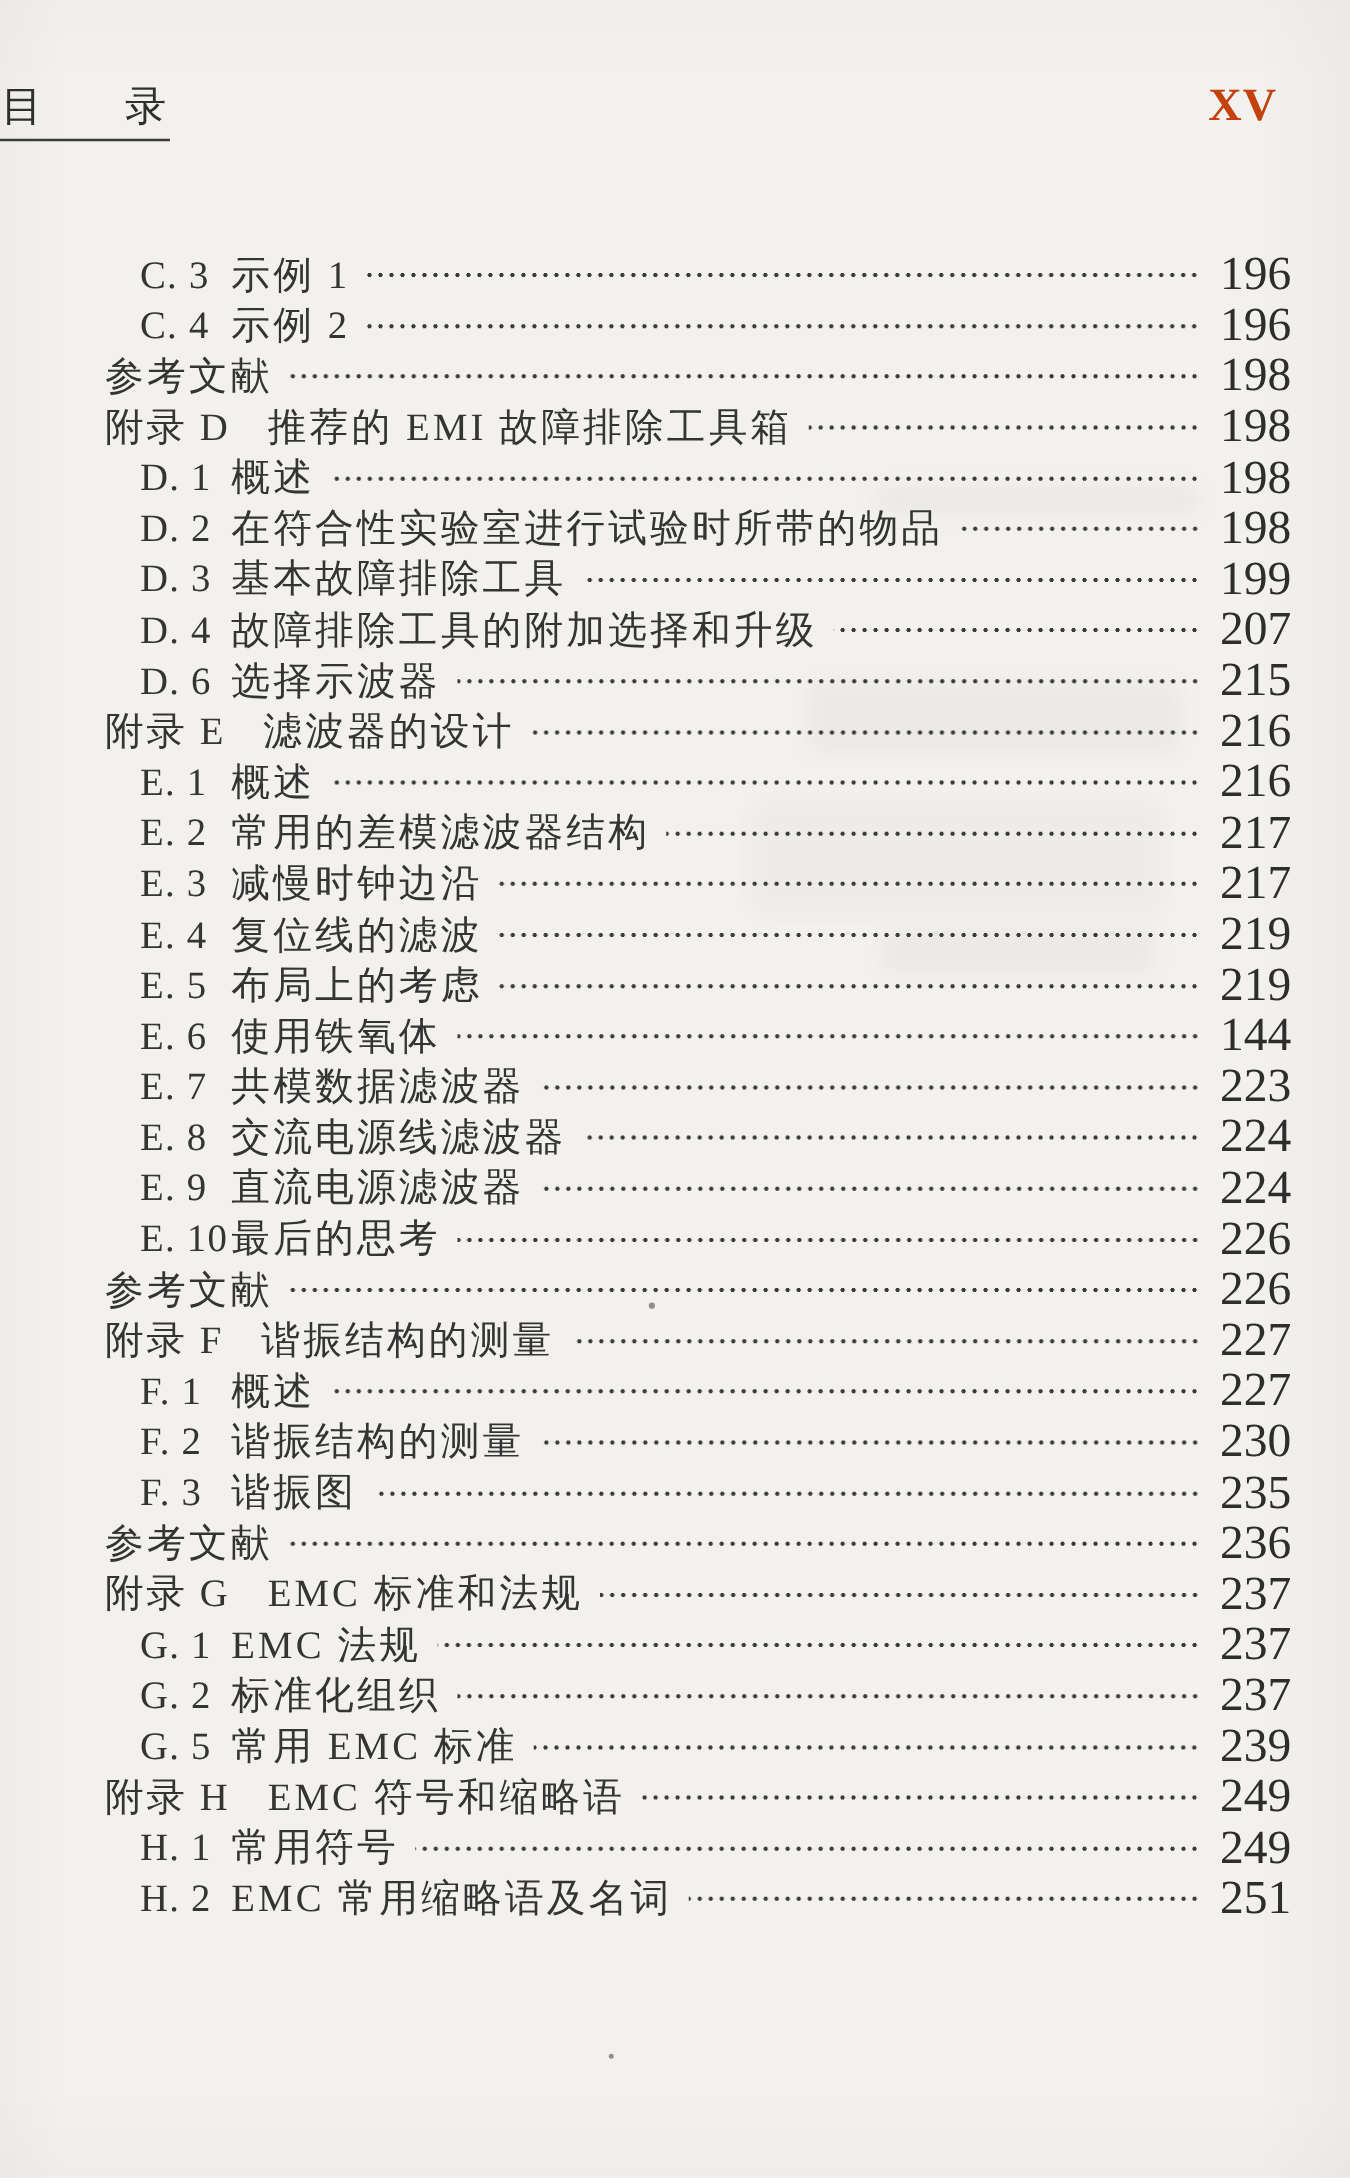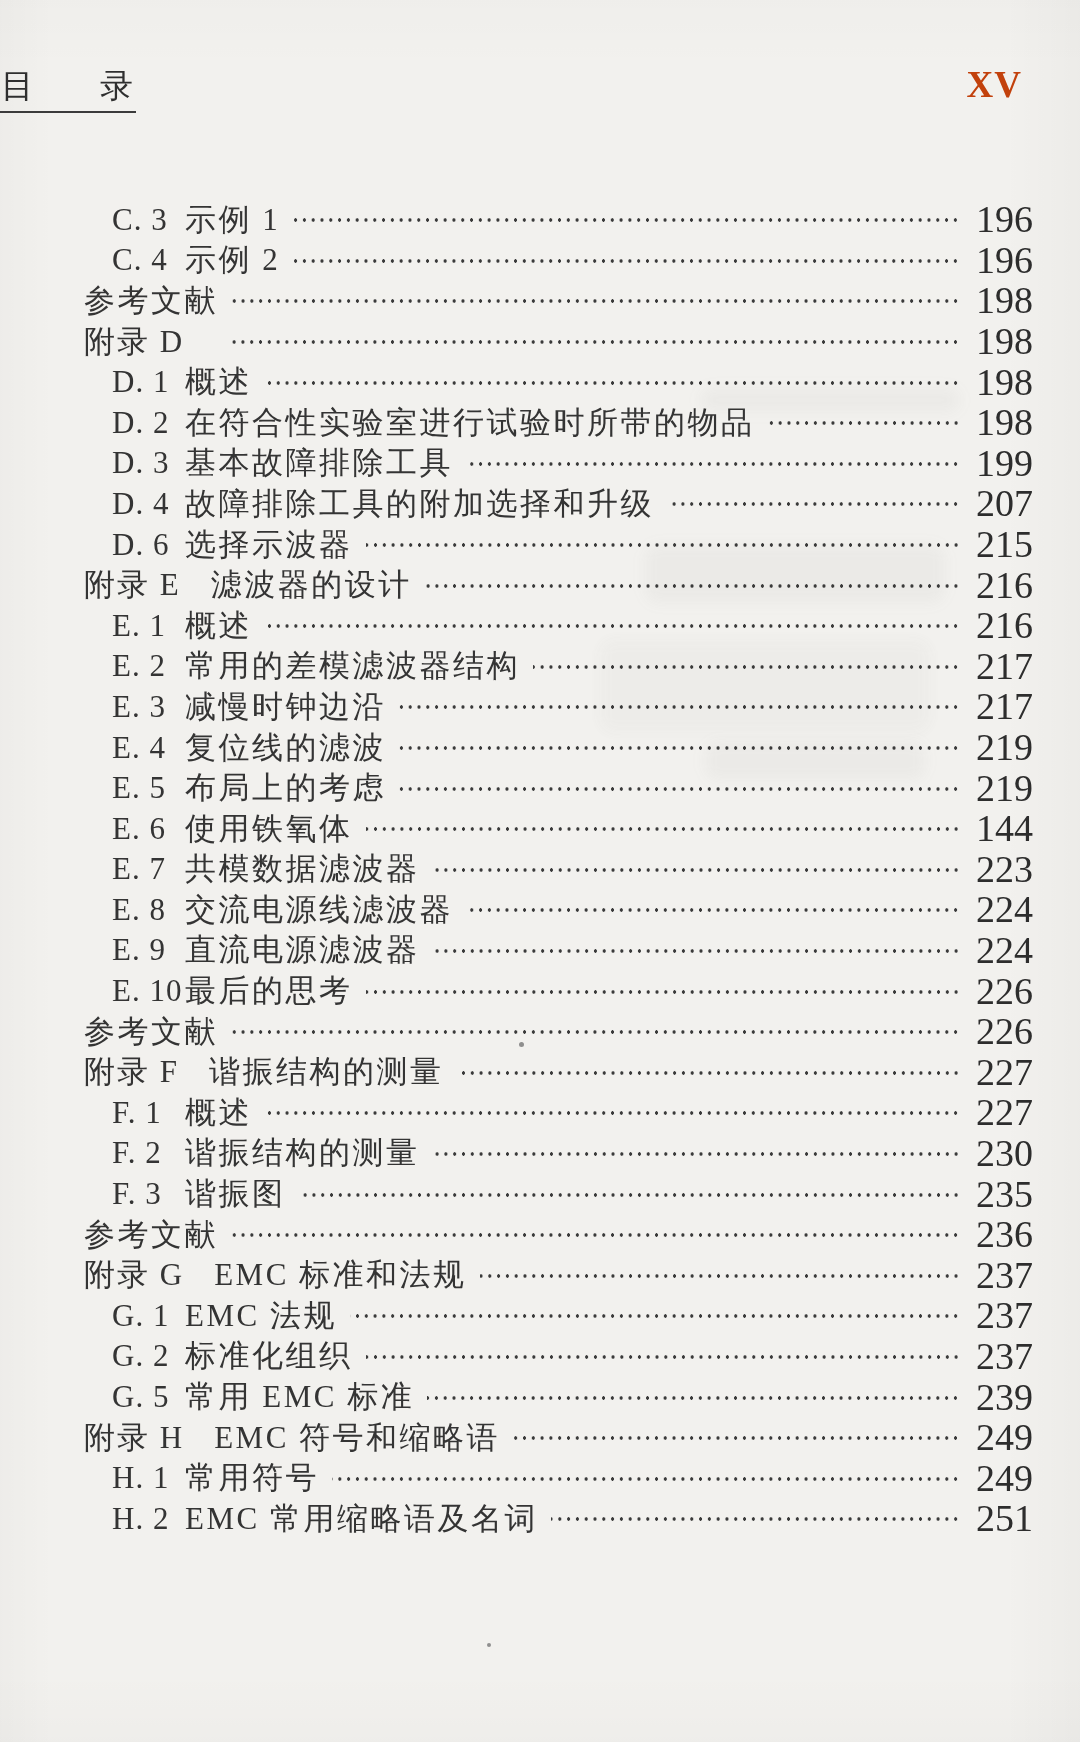--- a/index.html
+++ b/index.html
@@ -100,20 +100,21 @@
     <span class="page-num">196</span>
   </div>
       <div class="row level-top">
 
     <span class="title">参考文献</span>
     <span class="leader"></span>
     <span class="page-num">198</span>
   </div>
       <div class="row level-appendix">
     <span class="label">附录 D</span>
+    <span class="title">推荐的 EMI 故障排除工具箱</span>
     <span class="leader"></span>
     <span class="page-num">198</span>
   </div>
       <div class="row level-sub">
     <span class="label">D. 1</span>
     <span class="title">概述</span>
     <span class="leader"></span>
     <span class="page-num">198</span>
   </div>
       <div class="row level-sub">

